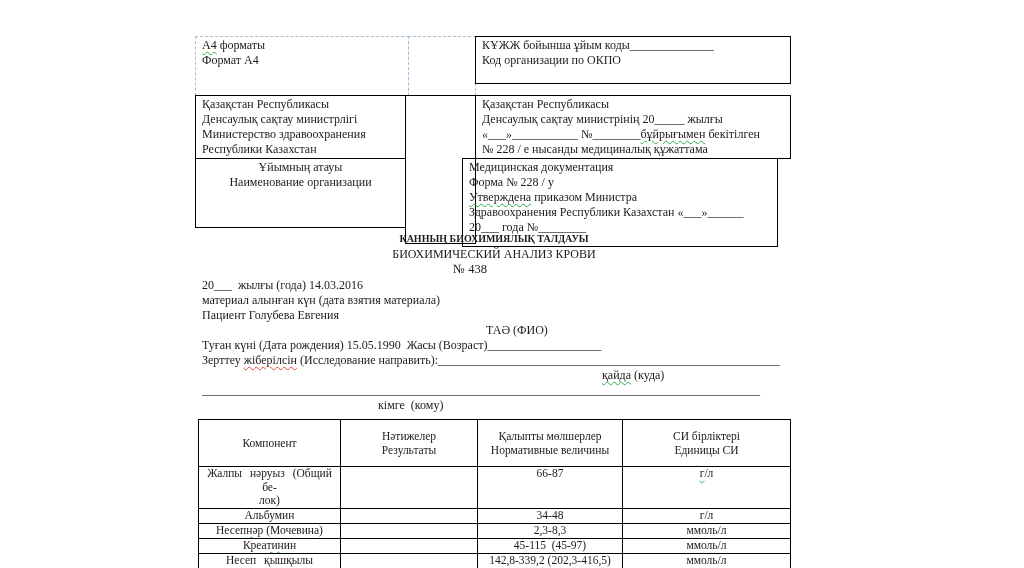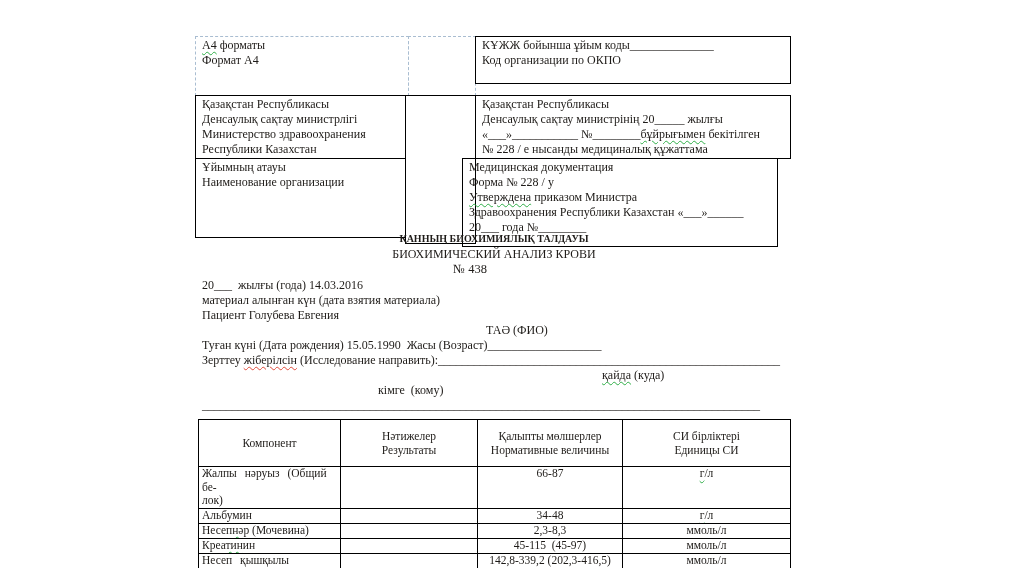--- a/index.html
+++ b/index.html
@@ -41,21 +41,21 @@
     border-collapse:collapse;table-layout:fixed;
     font-size:11.5px;
   }
   table.results td{
     border:1px solid var(--border,#000);
     padding:0 3px;vertical-align:top;line-height:13.5px;overflow:hidden;
   }
   table.results tr.hdr td{
     vertical-align:middle;text-align:center;line-height:14px;height:42px;padding:2px;
   }
-  td.c-comp{text-align:left;}
+  td.c-comp{text-align:center;}
   td.c-res{}
   td.c-norm,td.c-unit{text-align:center;white-space:pre;}
   tr.r-tall td{height:30px;}
   tr.r-short td{height:14px;margin-left:24px;}
 </style>
 </head>
 <body style="--page-bg: #ffffff; --text: #1e1b18; --border: #000000; --dashed: #a9bdd1; --green: #2fae48; --red: #e04a3a;">
 
 <div>
 
@@ -64,40 +64,40 @@
   <div class="box dash" style="left:408px;top:8px;width:68px;height:60px;"></div>
 
   <div class="box" style="left:475px;top:8px;width:316px;height:48px;"><span>КҰЖЖ бойынша ұйым коды______________</span><br><span>Код организации по ОКПО</span></div>
 
   <div class="box" style="left:195px;top:67px;width:211px;height:64px;"><span>Қазақстан Республикасы</span><br><span>Денсаулық сақтау министрлігі</span><br><span>Министерство здравоохранения</span><br><span>Республики Казахстан</span></div>
 
   <div class="box" style="left:405px;top:67px;width:71px;height:149px;"></div>
 
   <div class="box" style="left:475px;top:67px;width:316px;height:64px;"><span>Қазақстан Республикасы</span><br><span>Денсаулық сақтау министрінің 20_____ жылғы</span><br><span>«___»___________ №________</span><span class="gw">бұйрығымен</span><span> бекітілген</span><br><span>№ 228 / е нысанды медициналық құжаттама</span></div>
 
-  <div class="box" style="left:195px;top:130px;width:211px;height:80px;"><span>Ұйымның  атауы</span><br><span>Наименование организации</span></div>
+  <div class="box" style="left:195px;top:130px;width:211px;height:70px;text-align:center;"><span>Ұйымның  атауы</span><br><span>Наименование организации</span></div>
 
   <div class="box" style="left:462px;top:130px;width:316px;height:89px;"><span>Медицинская документация</span><br><span>Форма № 228 / у</span><br><span class="gw">Утверждена</span><span> приказом Министра</span><br><span>Здравоохранения Республики Казахстан  «___»______</span><br><span>20___  года   №________</span></div>
 
   <div class="abs title-block">
     <div class="title-kk">ҚАННЫҢ БИОХИМИЯЛЫҚ ТАЛДАУЫ</div>
     <div class="title-ru">БИОХИМИЧЕСКИЙ АНАЛИЗ КРОВИ</div>
     <div class="form-no">№ 438</div>
   </div>
 
   <div class="abs info-block">
     <div class="info-line">20___  жылғы (года) 14.03.2016</div>
     <div class="info-line">материал алынған күн (дата взятия материала)</div>
     <div class="info-line">Пациент Голубева Евгения</div>
     <div class="info-line fio">ТАӘ (ФИО)</div>
     <div class="info-line">Туған күні (Дата рождения) 15.05.1990  Жасы (Возраст)___________________</div>
     <div class="info-line"><span>Зерттеу </span><span class="rw">жіберілсін</span><span> (Исследование направить):_________________________________________________________</span></div>
     <div class="info-line where"><span class="gw">қайда</span><span> (куда)</span></div>
+    <div class="info-line">_____________________________________________________________________________________________</div>
     <div class="info-line whom">кімге  (кому)</div>
-    <div class="info-line">_____________________________________________________________________________________________</div>
   </div>
 
   <table class="results">
     <colgroup>
       <col style="width:142px">
         <col style="width:137px">
       <col style="width:145px">
         <col style="width:168px">
     </colgroup>
     <tbody>

